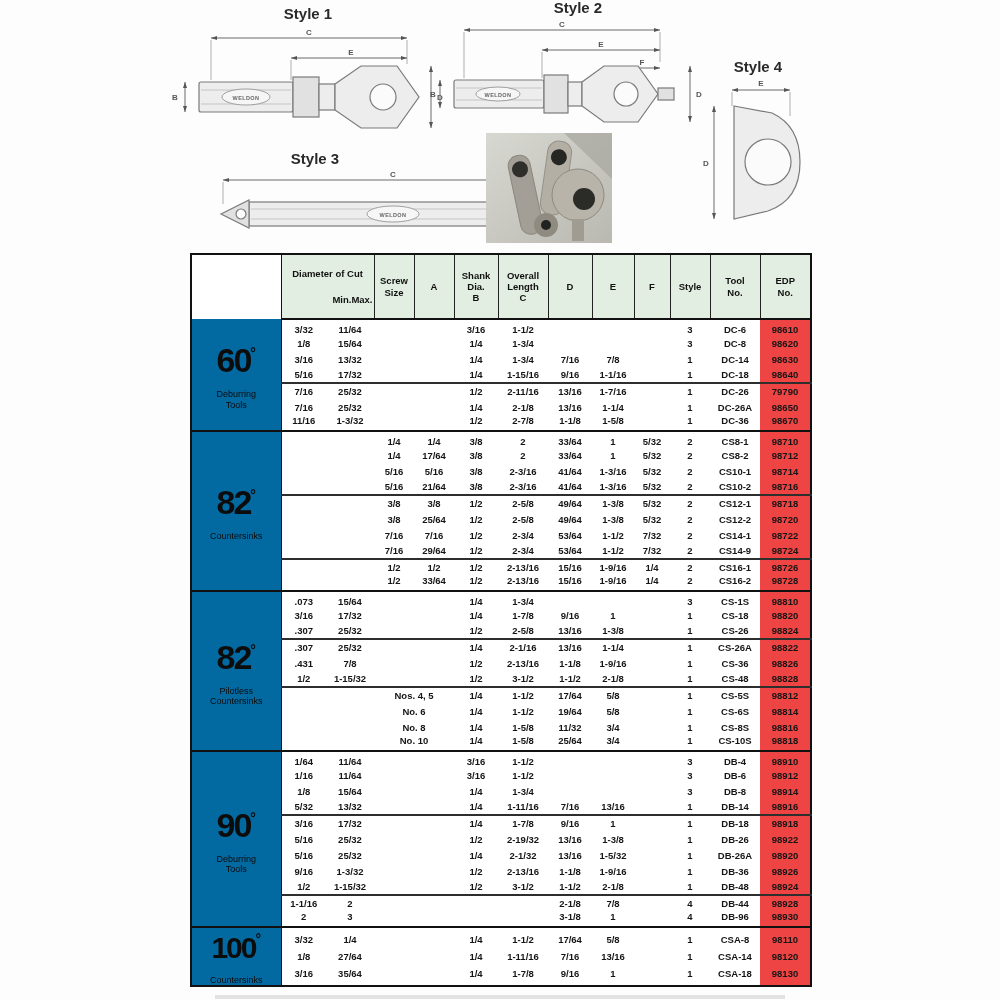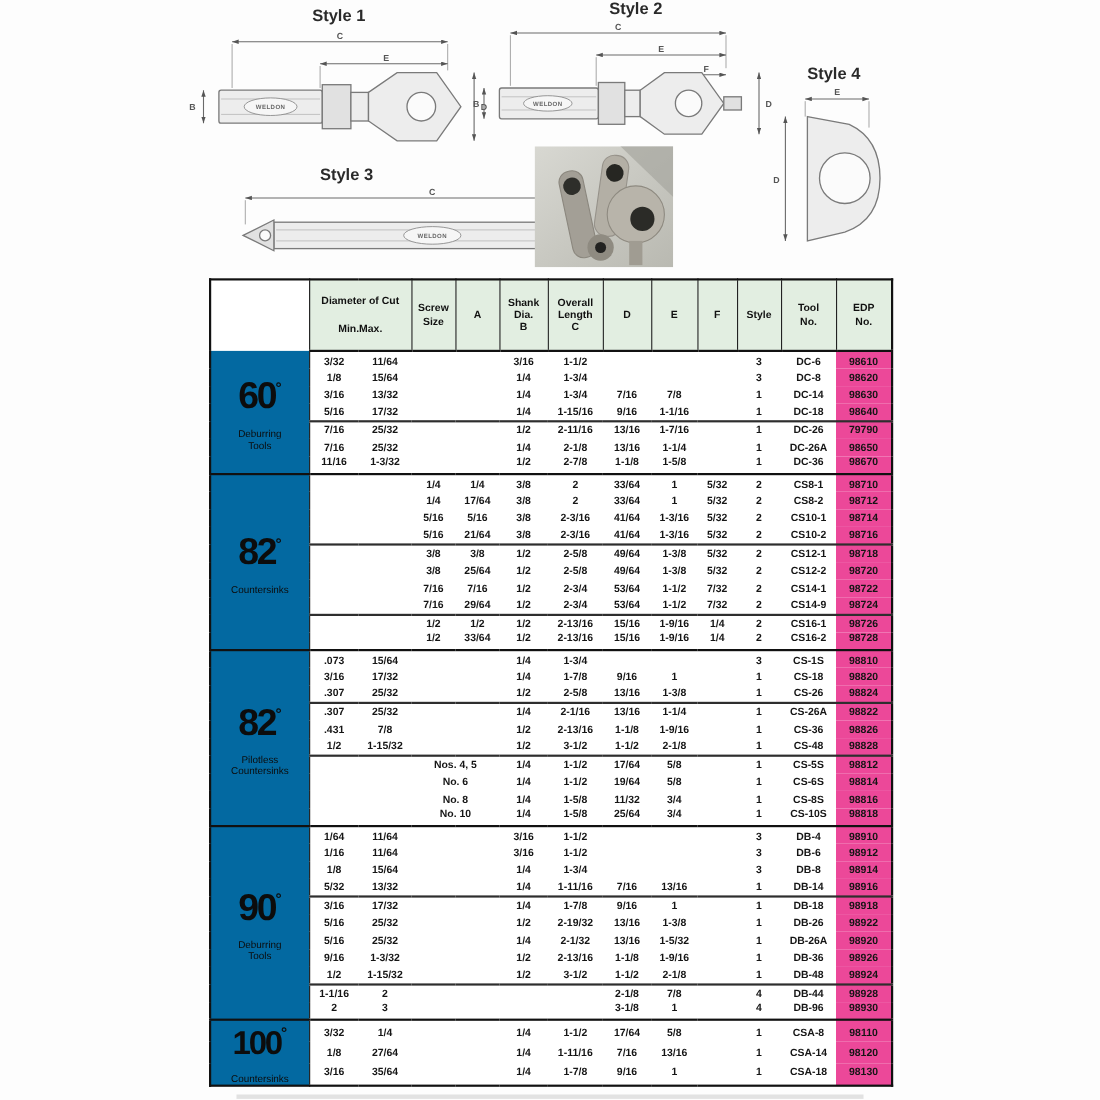--- a/index.html
+++ b/index.html
@@ -20,24 +20,24 @@
   .wl{fill:#f6f6f6;stroke:#8a8a8a;stroke-width:.8}
   .wtext{font:bold 5.5px "Liberation Sans",sans-serif;fill:#666;letter-spacing:.4px}
 
   
   table#spec-table{border-collapse:collapse;position:absolute;left:190px;top:253px;width:620px;
     table-layout:fixed;border:2.5px solid #111;background:#fff}
   thead th{background:#e2eee1;border:1px solid #222;border-bottom:2px solid #111;
     font-size:9.5px;font-weight:700;color:#111;padding:2px 1px;line-height:1.18;
     white-space:pre-line;vertical-align:middle;height:48px;text-align:center}
   thead th.blank{background:#fff;border:none;border-right:1.5px solid #111}
-  thead .mm{display:flex;justify-content:center;margin-top:3px}
+  thead .mm{display:flex;justify-content:flex-end;margin-top:3px}
   td{font-size:9.5px;font-weight:700;color:#151515;text-align:center;height:16px;
     padding:0;white-space:nowrap;vertical-align:middle}
-  td.edp{background:#ec4899}
+  td.edp{background:#ef4444}
   td.grp{background:#0369a1;border-right:1.5px solid #111;vertical-align:middle;padding:0 2px}
   tbody:not(.first) tr.g-first td{border-top:2.5px solid #111}
   tr.sub-start td{border-top:2px solid #2e2e2e}
   tr.g-first td{padding-top:4px}
   tr.g-last td{padding-bottom:4px}
   .angle{font-size:34px;font-weight:700;letter-spacing:-2px;line-height:1;color:#0c0c0c}
   .angle.small{font-size:30px}
   .deg{font-size:14px;vertical-align:14px;letter-spacing:0}
   .gsub{font-size:9px;font-weight:400;line-height:1.15;margin-top:12px;color:#0c0c0c}
 

